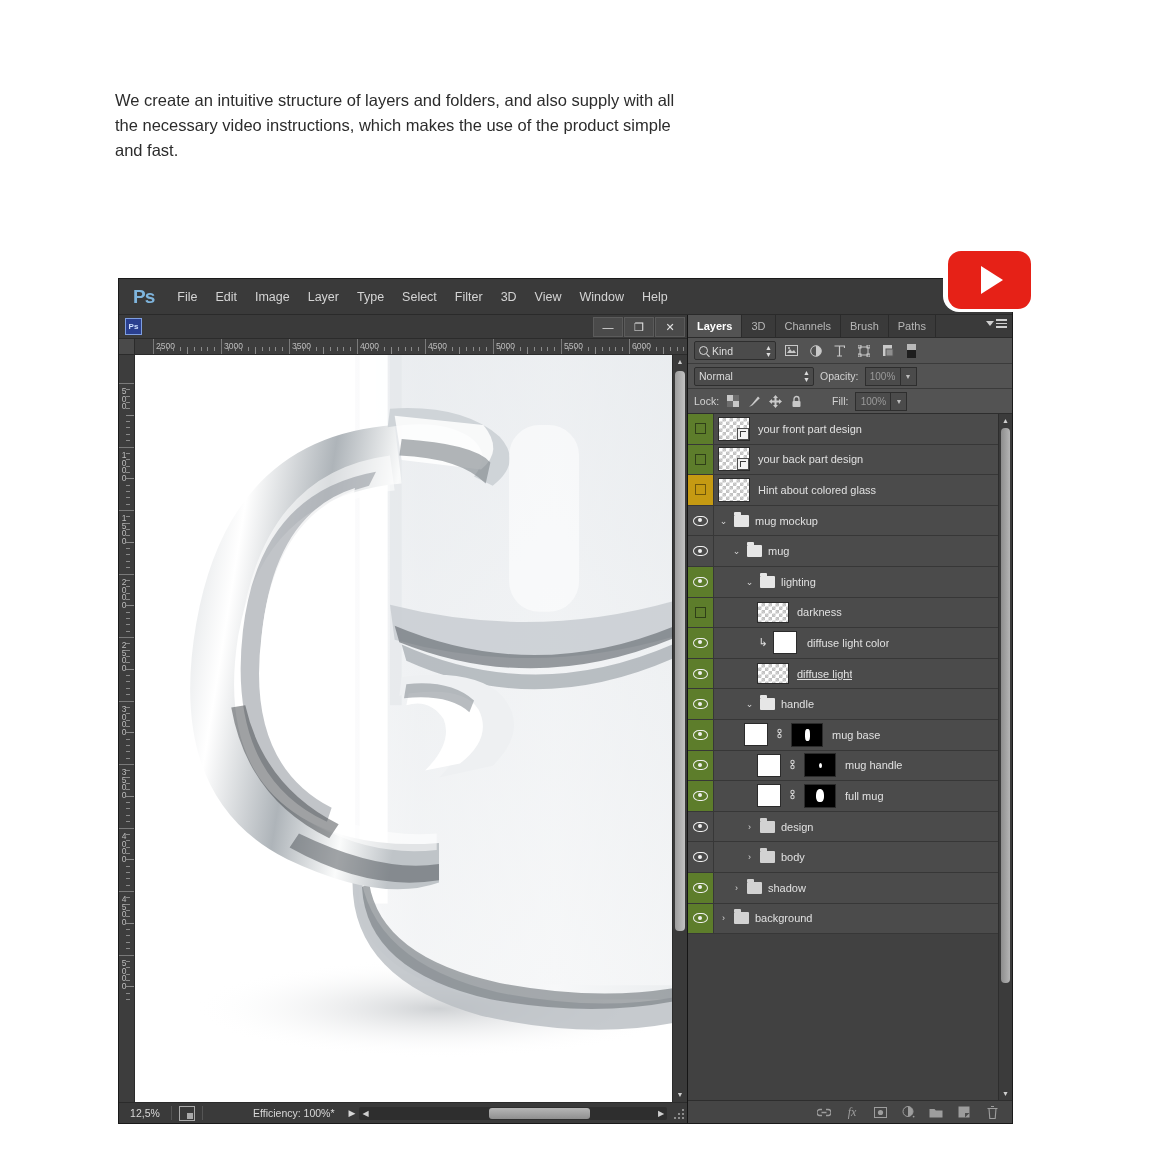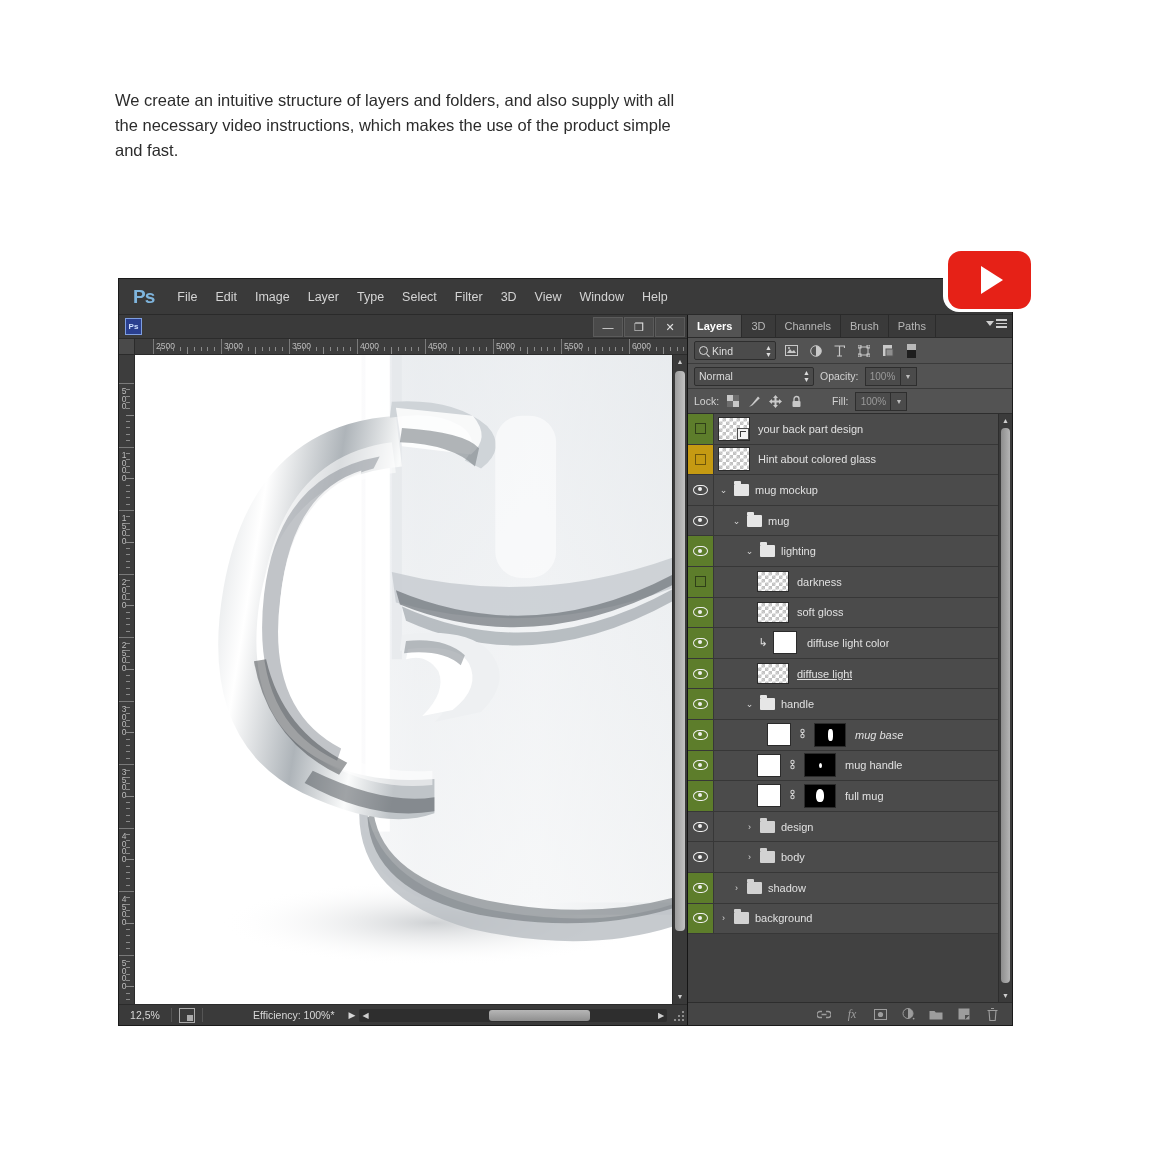--- a/index.html
+++ b/index.html
@@ -26,21 +26,21 @@
     font-size:16.5px;
     line-height:25px;
     color:#2c2c2c;
     margin:0;
     max-width:585px;
   }
 
   
   #ps{
     position:absolute;left:118px;top:278px;
-    width:895px;height:748px;
+    width:895px;height:846px;
     background:#1f1f1f;
     border:1px solid #1a1a1a;
     box-sizing:border-box;
     font-size:11px;
     color:#c8c8c8;
     display:flex;flex-direction:column;
     user-select:none;
   }
 
   
@@ -759,20 +759,31 @@
       <div class="layerlist">
         <div class="rows" id="rows">
             <div class="lrow">
               <div class="eyecol green">
                 <div class="eyebox"></div>
               </div>
               <div class="lbody" style="padding-left: 4px;">
                 <div class="thumb-chk">
                   <div class="smartbadge"></div>
                 </div>
+                <div class="lname">your front part design</div>
+              </div>
+            </div>
+            <div class="lrow">
+              <div class="eyecol green">
+                <div class="eyebox"></div>
+              </div>
+              <div class="lbody" style="padding-left: 4px;">
+                <div class="thumb-chk">
+                  <div class="smartbadge"></div>
+                </div>
                 <div class="lname">your back part design</div>
               </div>
             </div>
             <div class="lrow">
               <div class="eyecol olive">
                 <div class="eyebox ol"></div>
               </div>
               <div class="lbody" style="">
                 <div class="thumb-chk"></div>
                 <div class="lname">Hint about colored glass</div>
@@ -815,29 +826,20 @@
               <div class="lbody" style="padding-left: 43px;">
                 <div class="thumb-chk small"></div>
                 <div class="lname">darkness</div>
               </div>
             </div>
             <div class="lrow">
               <div class="eyecol green">
                 <div class="eye"></div>
               </div>
               <div class="lbody" style="padding-left: 43px;">
-                <div class="thumb-chk small"></div>
-                <div class="lname">soft gloss</div>
-              </div>
-            </div>
-            <div class="lrow">
-              <div class="eyecol green">
-                <div class="eye"></div>
-              </div>
-              <div class="lbody" style="padding-left: 43px;">
                 <div class="clipar">↳</div>
                 <div class="thumb-white" style="margin-right: 10px;"></div>
                 <div class="lname">diffuse light color</div>
               </div>
             </div>
             <div class="lrow">
               <div class="eyecol green">
                 <div class="eye"></div>
               </div>
               <div class="lbody" style="padding-left: 43px;">
@@ -852,21 +854,21 @@
               <div class="lbody" style="padding-left: 30px;">
                 <div class="disc">⌄</div>
                 <div class="folder" style="margin-left: 5px;"></div>
                 <div class="lname">handle</div>
               </div>
             </div>
             <div class="lrow">
               <div class="eyecol green">
                 <div class="eye"></div>
               </div>
-              <div class="lbody" style="padding-left: 53px; font-style: italic;">
+              <div class="lbody" style="padding-left: 30px;">
                 <div class="thumb-white"></div>
                 <div class="link-ic"><svg width="9" height="11" viewBox="0 0 9 11">
                     <path d="M3 2 A2 2 0 0 1 6 2 V4 A2 2 0 0 1 3 4 Z M3 7 A2 2 0 0 1 6 7 V9 A2 2 0 0 1 3 9 Z M4.5 4 V7" fill="none" stroke="#cfcfcf" stroke-width="1.1"></path>
                   </svg></div>
                 <div class="thumb-mask">
                   <div class="mblob" style="width: 5px; height: 12px; border-radius: 40%;"></div>
                 </div>
                 <div class="lname">mug base</div>
               </div>
             </div>

